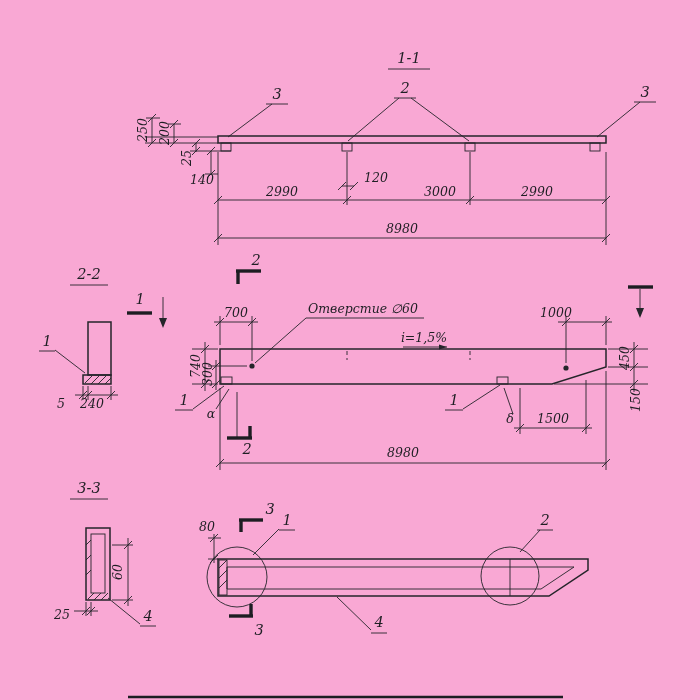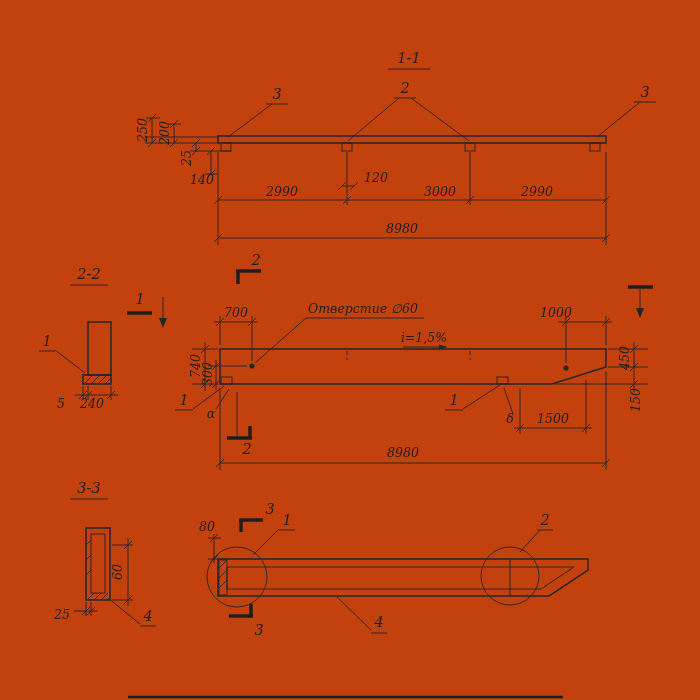--- a/index.html
+++ b/index.html
@@ -1,17 +1,17 @@
 <!DOCTYPE html>
 <html><head>
 <meta charset="utf-8">
 <style>
   html,body{margin:0;padding:0}
   body{background:#d9d9d6}
-  .stage{width:700px;height:700px;background:#c2410c;margin:0 auto;position:relative;overflow:hidden}
+  .stage{width:700px;height:700px;background:#f9a8d4;margin:0 auto;position:relative;overflow:hidden}
   svg{display:block}
   text{fill:#1f1f24;font-family:"DejaVu Serif",serif;font-style:italic}
   .s12{font-size:12.5px}
   .s14{font-size:14.5px}
   .o{stroke:#25252a;fill:none;stroke-width:1.5}
   .t{stroke:#25252a;fill:none;stroke-width:0.9}
   .k{stroke:#1d1d22;fill:none;stroke-width:3.4}
   .f{fill:#25252a;stroke:none}
   .dsh{stroke-dasharray:4 3}
 </style>

